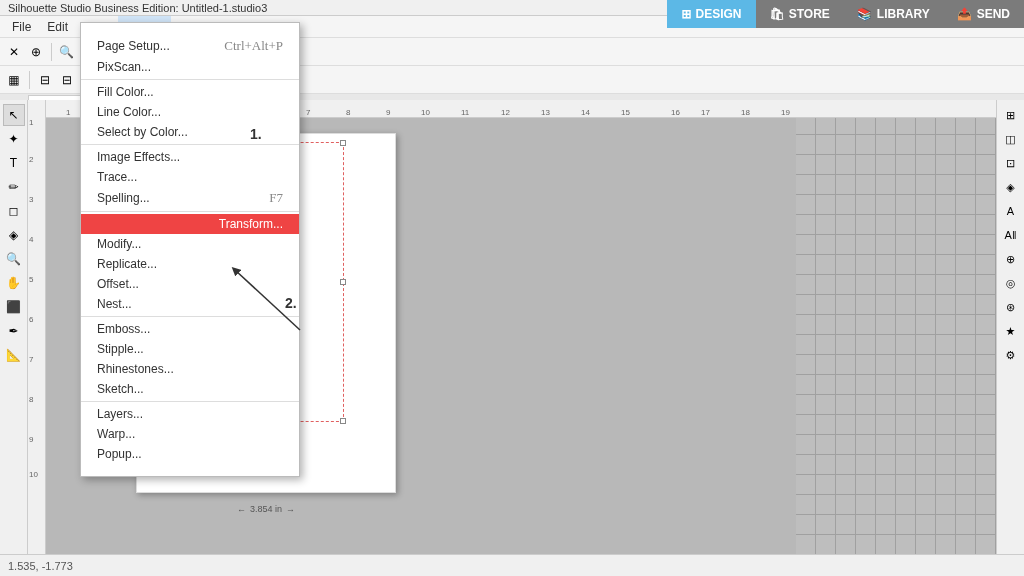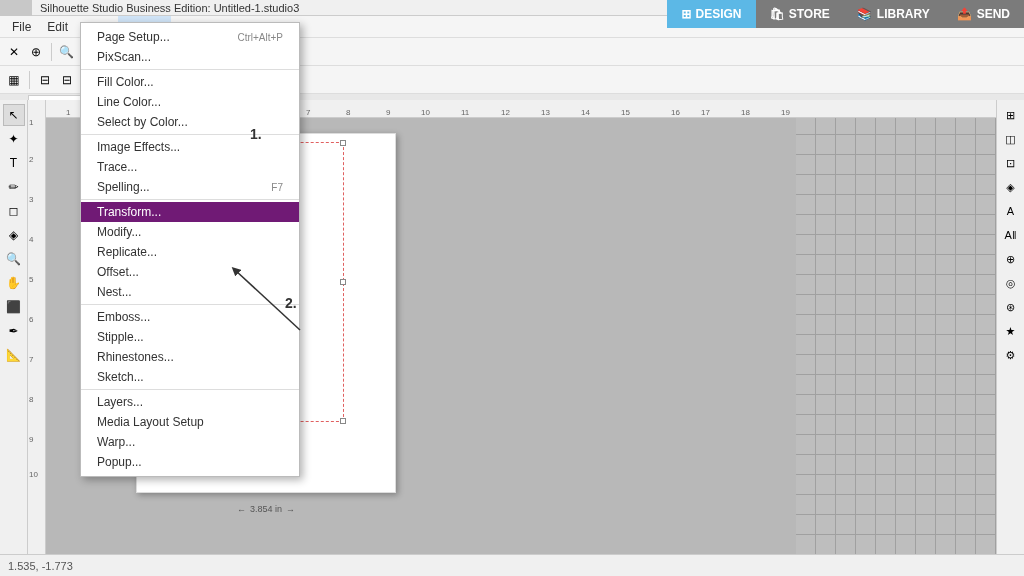--- a/index.html
+++ b/index.html
@@ -9,21 +9,20 @@
     #title-bar {
       background: #f0f0f0;
       height: 16px;
       display: flex;
       align-items: center;
       justify-content: space-between;
       padding: 0 8px;
       border-bottom: 1px solid #ccc;
       font-size: 11px;
       color: #333;
-      margin-left: 32px;
     }
     #title-bar-controls { display: flex; gap: 6px; }
     .title-btn {
       width: 14px; height: 14px;
       border: 1px solid #999;
       background: #e0e0e0;
       display: flex; align-items: center; justify-content: center;
       font-size: 9px; cursor: pointer;
     }
 
@@ -273,43 +272,45 @@
     
     #dropdown-menu {
       position: absolute;
       left: 80px;
       top: 22px;
       width: 220px;
       background: white;
       border: 1px solid #bbb;
       box-shadow: 3px 3px 8px rgba(0,0,0,0.3);
       z-index: 100;
-      padding: 4px 0;
+      padding: 12px 0;
     }
     .menu-separator {
       height: 1px;
       background: #ddd;
       margin: 2px 0;
     }
     .dropdown-item {
       padding: 3px 16px;
       cursor: pointer;
       display: flex;
       justify-content: space-between;
       align-items: center;
       font-size: 12px;
       color: #333;
     }
     .dropdown-item.highlighted {
-      background: #701a75;
+      background: #ef4444;
       color: white;
+      justify-content: flex-end;
     }
     .dropdown-item .shortcut {
       color: #888;
-      font-size: 10px;
+      font-size: 13px;
+      font-family: Liberation Serif, serif;
     }
 
     
     .tb-icon {
       width: 20px; height: 20px;
       display: flex; align-items: center; justify-content: center;
       font-size: 12px;
       cursor: pointer;
     }
     .tb-sep {
@@ -552,23 +553,20 @@
     <span>Rhinestones...</span>
   </div>
   <div class="dropdown-item">
     <span>Sketch...</span>
   </div>
   <div class="menu-separator"></div>
   <div class="dropdown-item">
     <span>Layers...</span>
   </div>
   <div class="dropdown-item">
-    <span>Media Layout Setup</span>
-  </div>
-  <div class="dropdown-item">
     <span>Warp...</span>
   </div>
   <div class="dropdown-item">
     <span>Popup...</span>
   </div>
 </div>
 
 <div style="position:absolute;left:250px;top:126px;font-size:14px;font-weight:bold;color:#333;z-index:200;">1.</div>
 
 <div style="position:absolute;left:285px;top:295px;font-size:14px;font-weight:bold;color:#333;z-index:200;">2.</div>

